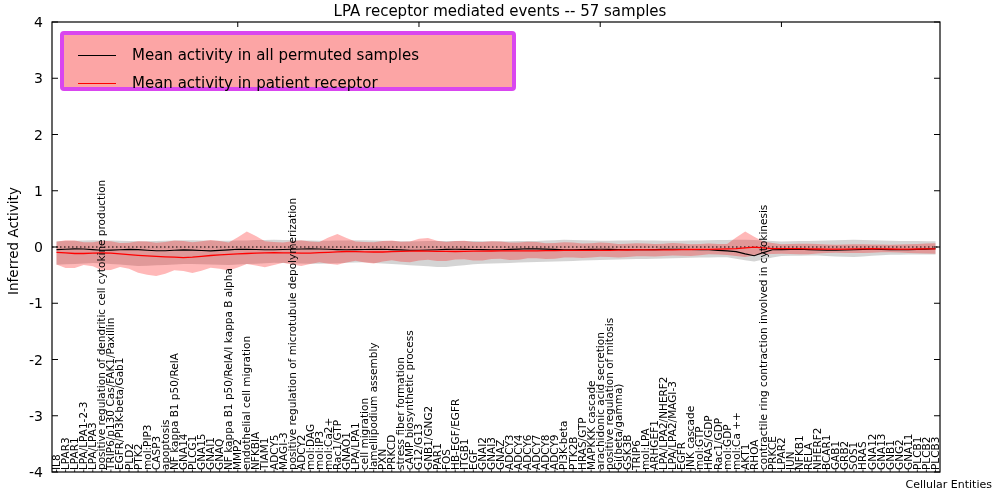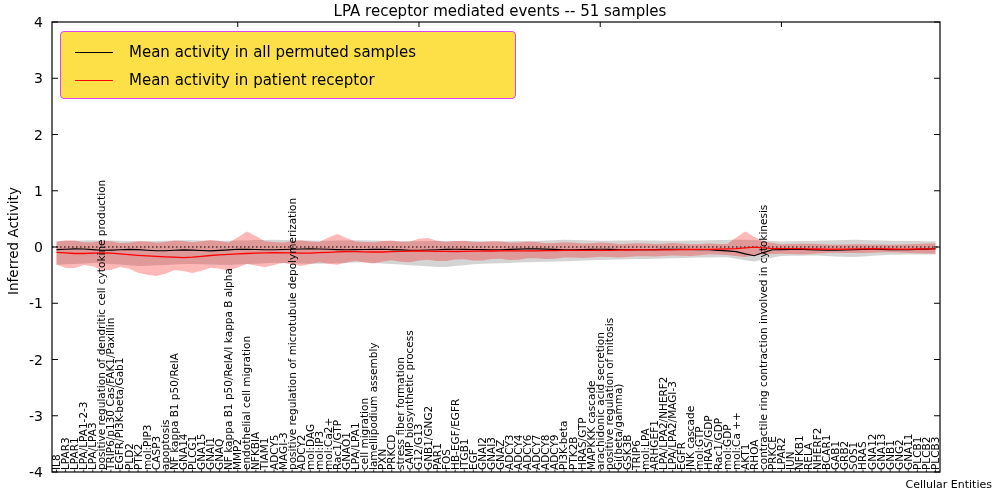--- a/index.html
+++ b/index.html
@@ -5,22 +5,22 @@
   html,body{margin:0;padding:0;background:#ffffff;}
   .fig{position:relative;width:1000px;height:500px;background:#ffffff;
        font-family:"DejaVu Sans","Liberation Sans",sans-serif;overflow:hidden;}
   .title{position:absolute;left:0;top:2px;width:1000px;text-align:center;
          font-size:15px;color:#000;}
   .ylabel{position:absolute;left:-47px;top:233px;width:120px;text-align:center;
           font-size:13.5px;color:#000;transform:rotate(-90deg);}
   .xlabel{position:absolute;left:0;top:478px;width:992px;text-align:right;
           font-size:11px;color:#000;}
   svg#plot{position:absolute;left:0;top:0;}
-  .legend{position:absolute;left:60px;top:31px;width:456px;height:68px;
-          background:#fde047;border:1px solid #d946ef;border-radius:4px;
+  .legend{position:absolute;left:60px;top:31px;width:456px;height:60px;
+          background:#fca5a5;border:4px solid #d946ef;border-radius:4px;
           box-sizing:border-box;padding:6px 0 0 14px;}
   .litem{display:flex;align-items:center;height:28px;}
   .lline{display:inline-block;width:38px;height:0;border-top:1.6px solid #000;
          margin-right:16px;flex:0 0 auto;}
   .ltext{font-size:15px;color:#000;white-space:nowrap;}
 </style>
 </head>
 <body>
 
 <div class="fig">
@@ -252,21 +252,21 @@
       <line x1="872.0408163265306" y1="472" x2="872.0408163265306" y2="469.5" stroke="#000" stroke-width="0.8"></line>
       <line x1="881.1020408163265" y1="472" x2="881.1020408163265" y2="469.5" stroke="#000" stroke-width="0.8"></line>
       <line x1="890.1632653061224" y1="472" x2="890.1632653061224" y2="469.5" stroke="#000" stroke-width="0.8"></line>
       <line x1="899.2244897959183" y1="472" x2="899.2244897959183" y2="469.5" stroke="#000" stroke-width="0.8"></line>
       <line x1="908.2857142857143" y1="472" x2="908.2857142857143" y2="469.5" stroke="#000" stroke-width="0.8"></line>
       <line x1="917.3469387755102" y1="472" x2="917.3469387755102" y2="469.5" stroke="#000" stroke-width="0.8"></line>
       <line x1="926.4081632653061" y1="472" x2="926.4081632653061" y2="469.5" stroke="#000" stroke-width="0.8"></line>
       <line x1="935.469387755102" y1="472" x2="935.469387755102" y2="469.5" stroke="#000" stroke-width="0.8"></line>
       <rect x="52" y="22" width="888" height="450" fill="none" stroke="#000" stroke-width="1.2"></rect>
     </svg>
-  <div class="title">LPA receptor mediated events -- 51 samples</div>
+  <div class="title">LPA receptor mediated events -- 57 samples</div>
   <div class="ylabel">Inferred Activity</div>
   <div class="legend">
     <div class="litem">
       <span class="lline" id="lline0" style="border-top-color: rgb(0, 0, 0);"></span>
       <span class="ltext">Mean activity in all permuted samples</span>
     </div>
     <div class="litem">
       <span class="lline" id="lline1" style="border-top-color: rgb(255, 0, 0);"></span>
       <span class="ltext">Mean activity in patient receptor</span>
     </div>

